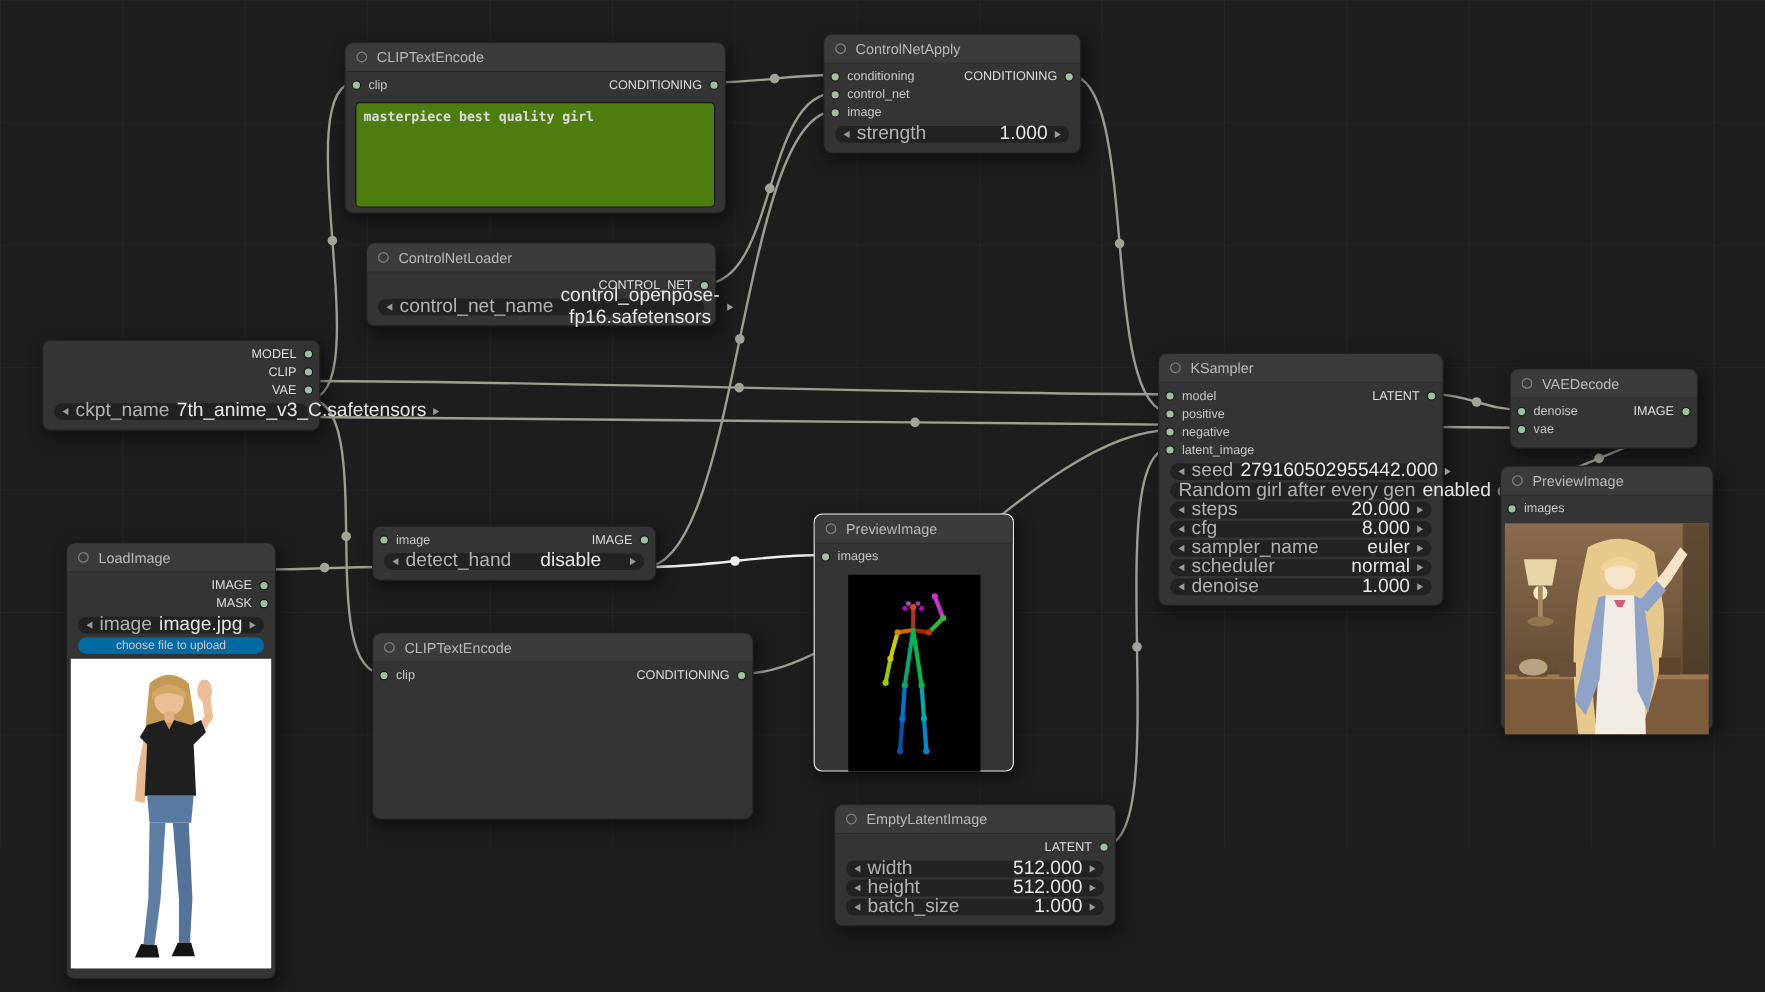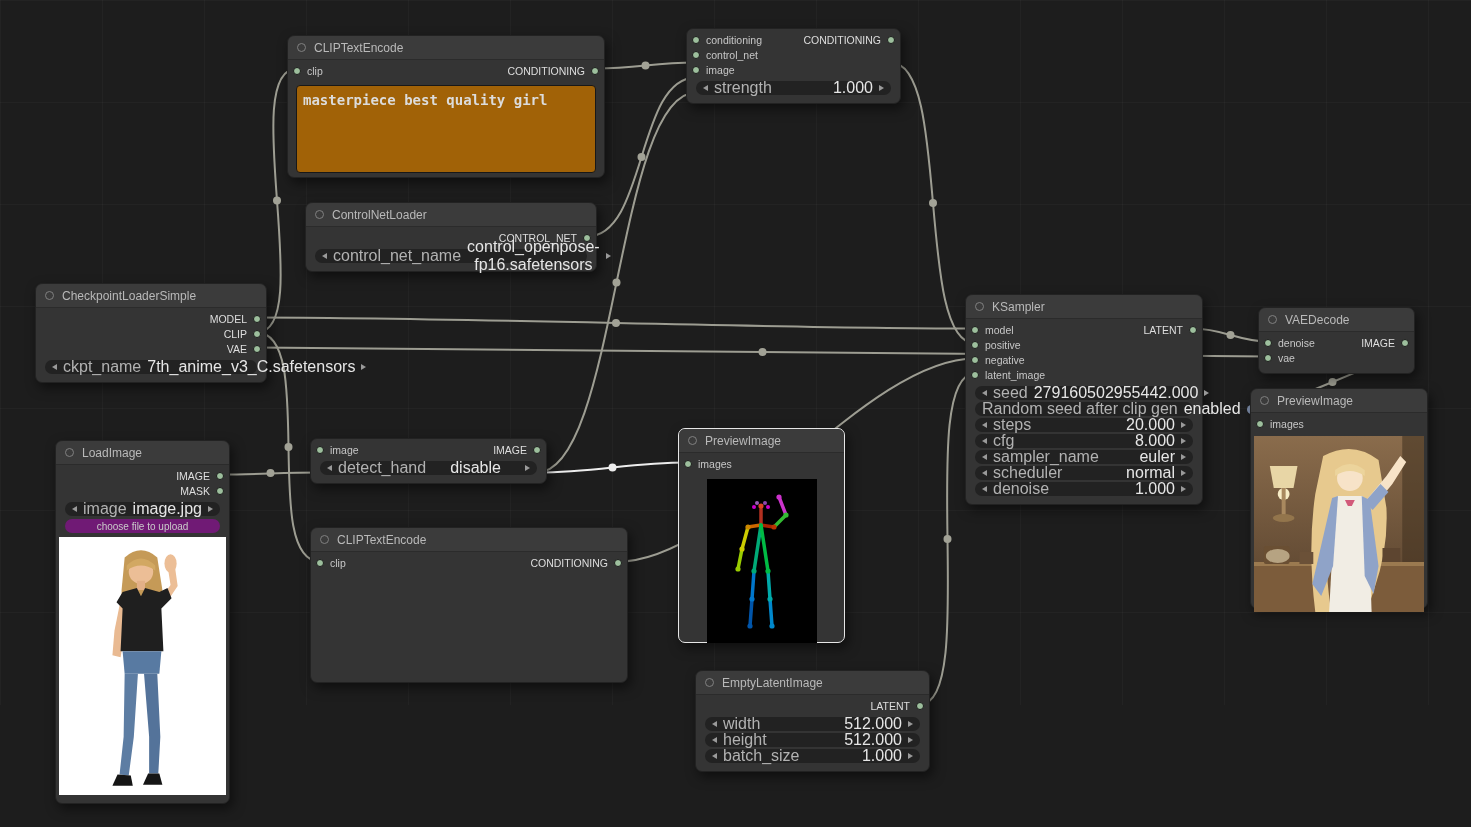--- a/index.html
+++ b/index.html
@@ -57,29 +57,29 @@
     padding: 0 7px; font-size: 16px; color: #b2b2b2; gap: 6px;
   }
   .w-label { white-space: nowrap; }
   .w-value { margin-left: auto; color: #e6e6e6; white-space: nowrap; }
   .w-center { flex: 1; text-align: center; margin-left: 0; color: #e6e6e6; }
   .arrow-l { width: 0; height: 0; border-top: 3.5px solid transparent; border-bottom: 3.5px solid transparent; border-right: 5px solid #9a9a9a; flex: none; }
   .arrow-r { width: 0; height: 0; border-top: 3.5px solid transparent; border-bottom: 3.5px solid transparent; border-left: 5px solid #9a9a9a; flex: none; }
   .toggle-dot { width: 9px; height: 9px; border-radius: 50%; background: #7d8daa; flex: none; }
 
   .btn {
-    height: 14px; margin: 3px 9px; background: #701a75; border-radius: 7px;
+    height: 14px; margin: 3px 9px; background: #0369a1; border-radius: 7px;
     display: flex; align-items: center; justify-content: center;
     font-size: 10px; color: #cacaca; text-align: center;
   }
 
   .textarea {
-    margin: 5px 8px 2px; background: #a16207; border: 1px solid #181818;
+    margin: 5px 8px 2px; background: #4d7c0f; border: 1px solid #181818;
     border-radius: 4px; padding: 5px 6px;
-    font-family: "DejaVu Sans Mono", monospace; font-size: 14px; font-weight: bold;
+    font-family: "DejaVu Sans Mono", monospace; font-size: 11px; font-weight: bold;
     color: #dcdcdc; overflow: hidden; line-height: 1.3;
   }
   .img-frame { overflow: hidden; }
   .img-frame svg { display: block; width: 100%; height: 100%; }
 </style>
 </head>
 <body>
 
 <div id="canvas">
 
@@ -132,20 +132,24 @@
         <span class="out">
             <span class="slot-label">CONDITIONING</span>
             <span class="port"></span>
           </span>
       </div>
     </div>
     <div class="textarea" style="height:88px">masterpiece best quality girl</div>
   </div>
 
   <div class="node" style="left:686px;top:28px;width:215px">
+    <div class="node-header">
+      <span class="collapse-dot"></span>
+      <span class="node-title">ControlNetApply</span>
+    </div>
     <div class="slots">
       <div class="slot-row">
         <span class="in">
             <span class="port"></span>
             <span class="slot-label">conditioning</span>
           </span>
         <span class="out">
             <span class="slot-label">CONDITIONING</span>
             <span class="port"></span>
           </span>
@@ -186,24 +190,20 @@
     </div>
     <div class="widget">
       <span class="arrow-l"></span>
       <span class="w-label">control_net_name</span>
       <span class="w-center">control_openpose-fp16.safetensors</span>
       <span class="arrow-r"></span>
     </div>
   </div>
 
   <div class="node" style="left:35px;top:283px;width:232px">
-    <div class="node-header">
-      <span class="collapse-dot"></span>
-      <span class="node-title">CheckpointLoaderSimple</span>
-    </div>
     <div class="slots">
       <div class="slot-row">
         <span class="out">
             <span class="slot-label">MODEL</span>
             <span class="port"></span>
           </span>
       </div>
       <div class="slot-row">
         <span class="out">
             <span class="slot-label">CLIP</span>
@@ -218,21 +218,21 @@
       </div>
     </div>
     <div class="widget">
       <span class="arrow-l"></span>
       <span class="w-label">ckpt_name</span>
       <span class="w-center">7th_anime_v3_C.safetensors</span>
       <span class="arrow-r"></span>
     </div>
   </div>
 
-  <div class="node" style="left:55px;top:440px;width:175px">
+  <div class="node" style="left:55px;top:452px;width:175px">
     <div class="node-header">
       <span class="collapse-dot"></span>
       <span class="node-title">LoadImage</span>
     </div>
     <div class="slots">
       <div class="slot-row">
         <span class="out">
             <span class="slot-label">IMAGE</span>
             <span class="port"></span>
           </span>
@@ -440,21 +440,21 @@
           </span>
       </div>
     </div>
     <div class="widget">
       <span class="arrow-l"></span>
       <span class="w-label">seed</span>
       <span class="w-value">279160502955442.000</span>
       <span class="arrow-r"></span>
     </div>
     <div class="widget">
-      <span class="w-label">Random seed after clip gen</span>
+      <span class="w-label">Random girl after every gen</span>
       <span class="w-value">enabled</span>
       <span class="toggle-dot"></span>
     </div>
     <div class="widget">
       <span class="arrow-l"></span>
       <span class="w-label">steps</span>
       <span class="w-value">20.000</span>
       <span class="arrow-r"></span>
     </div>
     <div class="widget">

